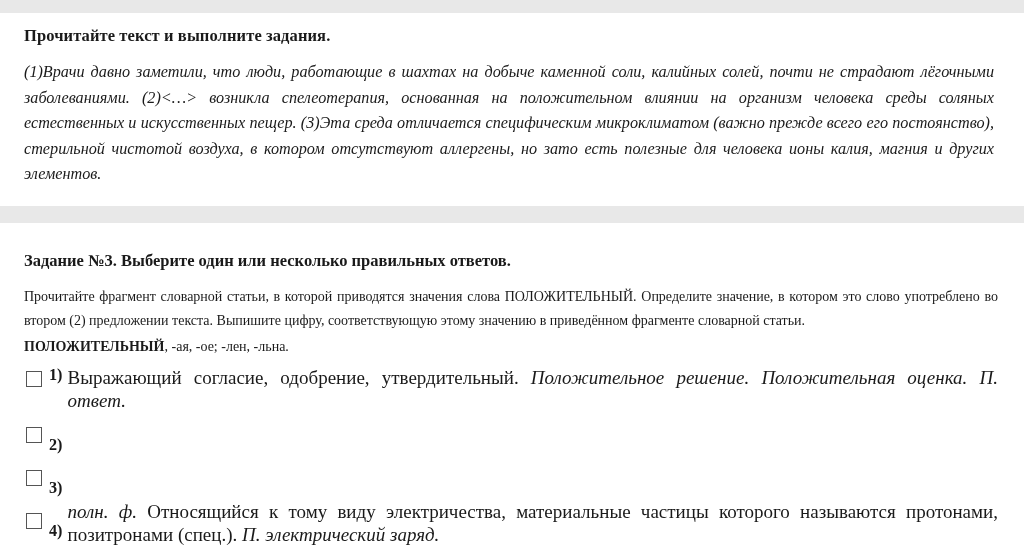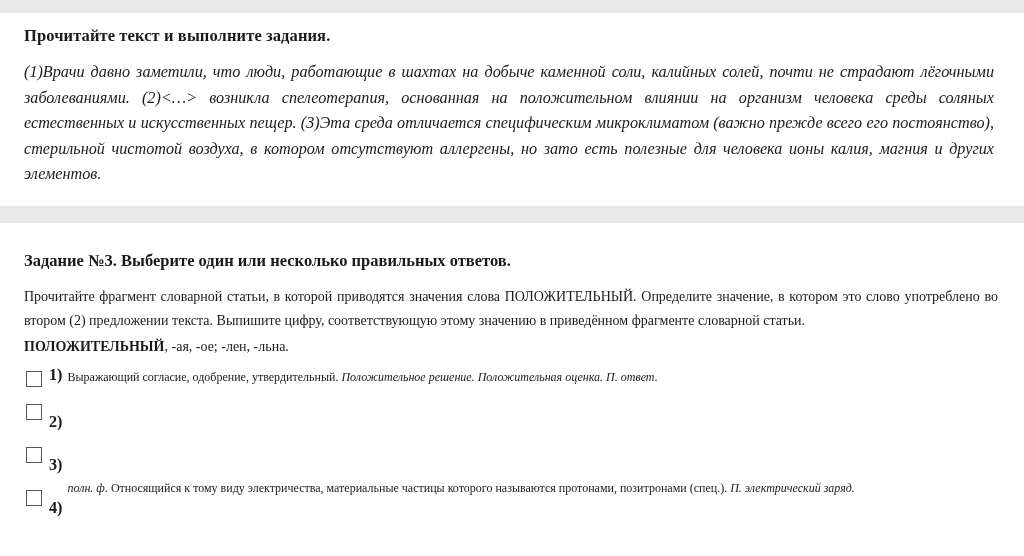--- a/index.html
+++ b/index.html
@@ -86,21 +86,21 @@
     font-size: 16.2px;
     flex: 0 0 auto;
     margin-right: 5px;
     align-self: flex-end;
     padding-bottom: 1px;
   }
   .opt-num.baseline-top {
     align-self: flex-start;
   }
   .opt-text {
-    font-size: 12px;
+    font-size: 19px;
     line-height: 23px;
     text-align: justify;
     flex: 1 1 auto;
     padding-right: 2px;
   }
   .opt-text i { font-style: italic; }
   .bottom-space { height: 10px; }
 </style>
 </head>
 <body>

